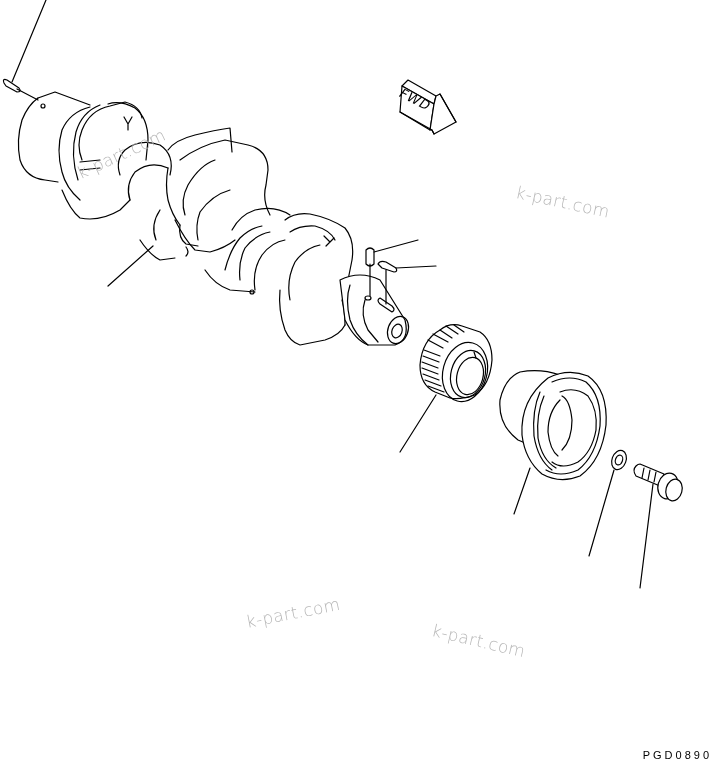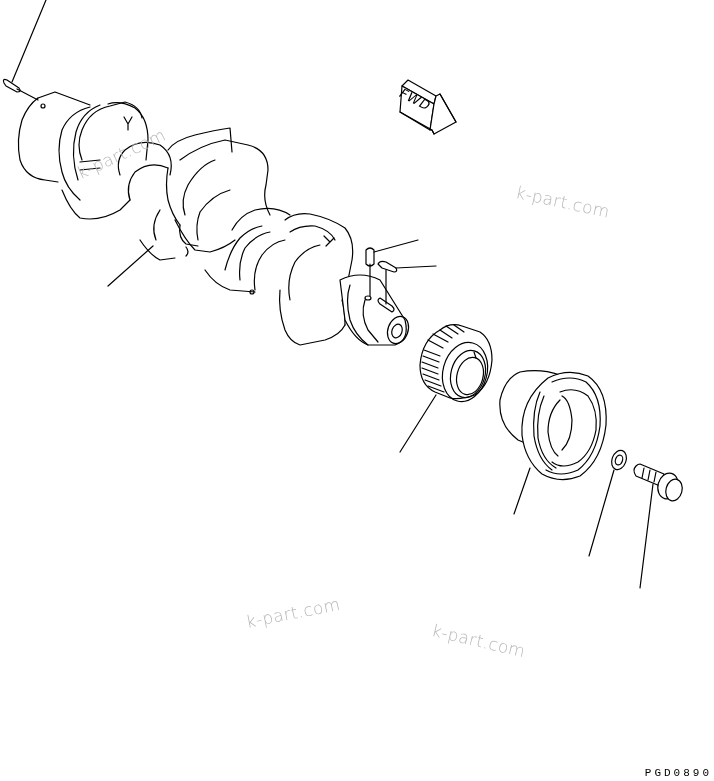--- a/index.html
+++ b/index.html
@@ -2,21 +2,21 @@
 <html><head>
 <meta charset="utf-8">
 <style>
   html, body { margin: 0; padding: 0; background: #ffffff; }
   body { width: 714px; height: 781px; position: relative; overflow: hidden; font-family: "DejaVu Sans", sans-serif; }
   #canvas { position: absolute; left: 0; top: 0; width: 714px; height: 781px; }
   svg { position: absolute; left: 0; top: 0; }
   .ln { fill: none; stroke: #000; stroke-width: 1.2; stroke-linejoin: round; stroke-linecap: round; }
   .fillw { fill: #fff; stroke: #000; stroke-width: 1.2; stroke-linejoin: round; }
   .wm { position: absolute; color: #b8b8b8; font-family: "DejaVu Sans", sans-serif; font-size: 17px; font-weight: 300; letter-spacing: 0.3px; white-space: nowrap; transform-origin: left center; }
-  .code { position: absolute; right: 2px; bottom: 2px; font-family: Liberation Mono, monospace; font-size: 11px; letter-spacing: 3px; color: #000; }
+  .code { position: absolute; right: 2px; bottom: 20px; font-family: Liberation Sans, sans-serif; font-size: 11px; letter-spacing: 3px; color: #000; }
   .fwd-label { position: absolute; font-family: "DejaVu Sans", sans-serif; font-size: 13px; color: #000; transform: rotate(27deg) skewX(-10deg); transform-origin: left top; letter-spacing: 1px; }
 </style>
 </head>
 <body>
 
 <div id="canvas">
 
   <svg width="714" height="781" viewBox="0 0 714 781">
 
     <g>

